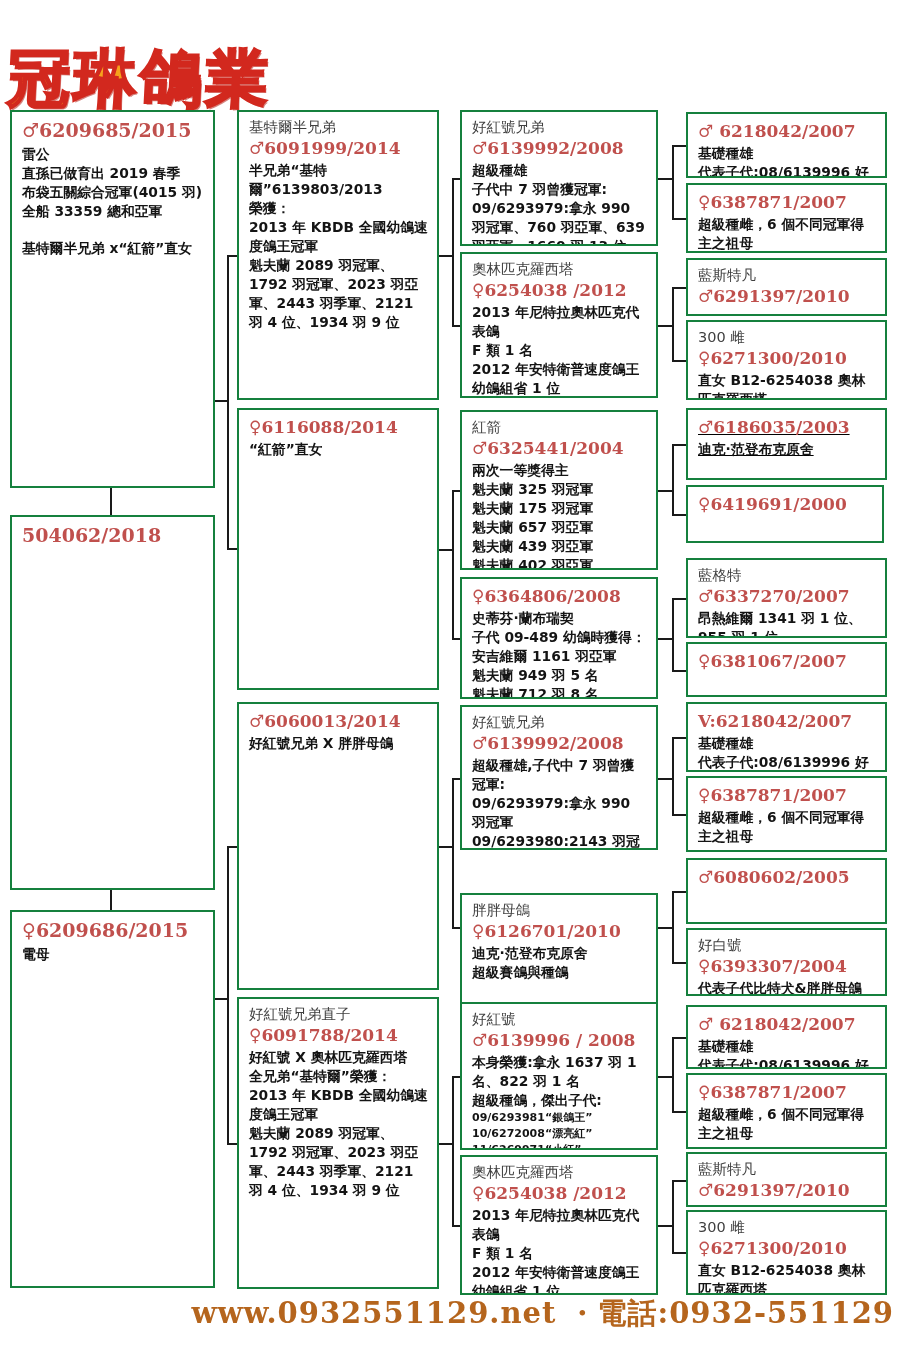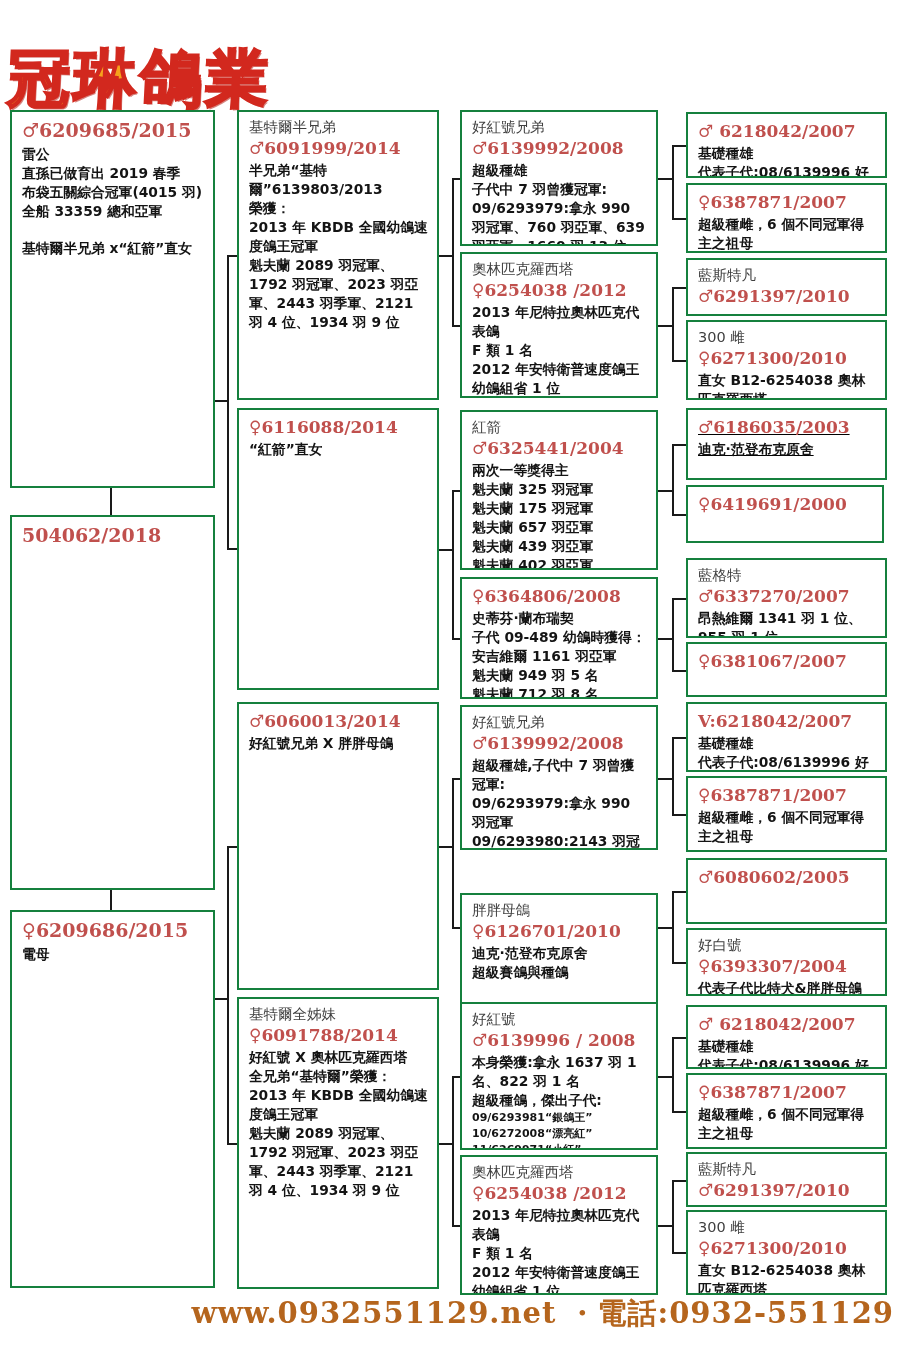--- a/index.html
+++ b/index.html
@@ -74,21 +74,21 @@
       </div>
       <div class="pbox" style="left: 237px; top: 408px; width: 202px; height: 282px;">
         <span class="ring">♀6116088/2014</span>
         <span class="pline">“紅箭”直女</span>
       </div>
       <div class="pbox" style="left: 237px; top: 702px; width: 202px; height: 288px;">
         <span class="ring">♂6060013/2014</span>
         <span class="pline">好紅號兄弟 X 胖胖母鴿</span>
       </div>
       <div class="pbox" style="left: 237px; top: 997px; width: 202px; height: 292px;">
-        <span class="pname">基特爾全姊妹</span>
+        <span class="pname">好紅號兄弟直子</span>
         <span class="ring">♀6091788/2014</span>
         <span class="pline">好紅號 X 奧林匹克羅西塔</span>
         <span class="pline">全兄弟“基特爾”榮獲：</span>
         <span class="pline">2013 年 KBDB 全國幼鴿速度鴿王冠軍</span>
         <span class="pline">魁夫蘭 2089 羽冠軍、1792 羽冠軍、2023 羽亞軍、2443 羽季軍、2121 羽 4 位、1934 羽 9 位</span>
       </div>
       <div class="pbox" style="left: 460px; top: 110px; width: 198px; height: 136px;">
         <span class="pname">好紅號兄弟</span>
         <span class="ring">♂6139992/2008</span>
         <span class="pline">超級種雄</span>

